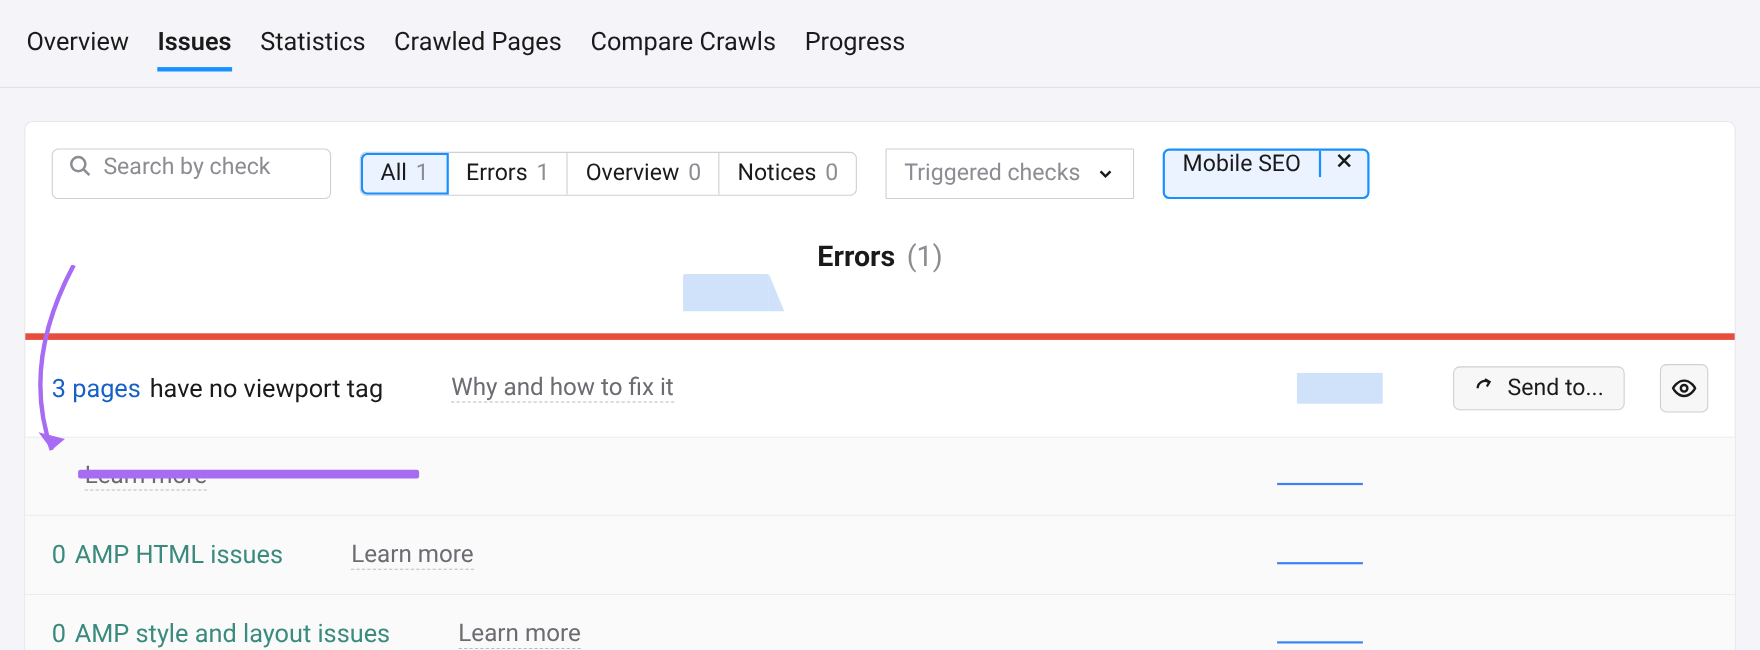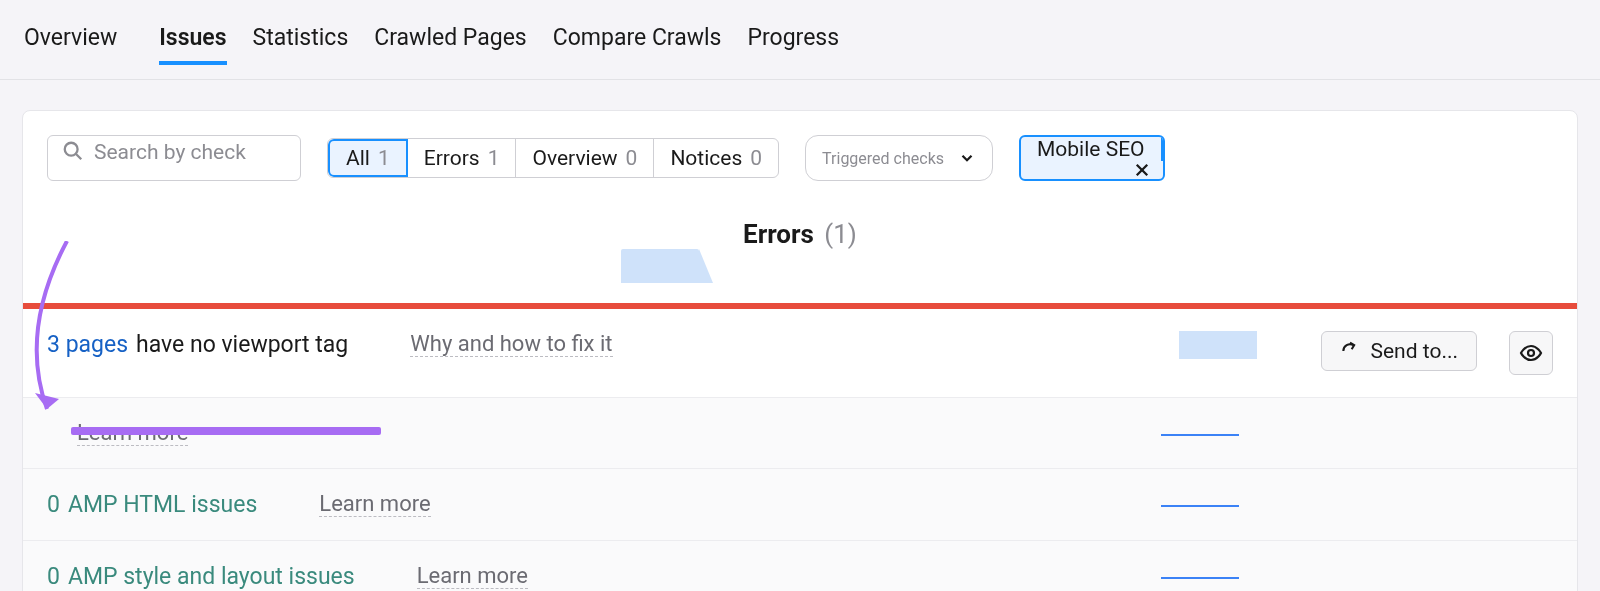--- a/index.html
+++ b/index.html
@@ -17,21 +17,20 @@
   }
   .tab {
     color: #1a1a1a;
     font-size: 23px;
     cursor: pointer;
     padding-bottom: 10px;
   }
   .tab.active {
     font-weight: 600;
     border-bottom: 4px solid #1890ff;
-    margin-left: 16px;
   }
   .panel {
     margin: 30px 22px 0 22px;
     background: #fff;
     border: 1px solid #e6e6ea;
     border-radius: 8px;
     padding-top: 24px;
     position: relative;
   }
   .filter-row {
@@ -72,37 +71,36 @@
   .filter-seg .seg.active {
     background: #eaf3ff;
     border: 2px solid #1890ff;
     border-radius: 6px 0 0 6px;
   }
   .filter-seg .seg .cnt { color:#8c8c92; margin-left: 8px; }
   .dropdown {
     display: flex;
     align-items: center;
     border: 1px solid #cfcfd4;
-    border-radius: 13px;
+    border-radius: 1px;
     padding: 0 16px;
     height: 46px;
     color:#8c8c92;
-    font-size: 16px;
+    font-size: 21px;
     gap: 14px;
     cursor: pointer;
   }
   .chip {
     display: inline-flex;
-    align-items: flex-end;
+    align-items: flex-start;
     border: 2px solid #1890ff;
     border-radius: 6px;
     overflow: hidden;
     height: 46px;
     background: #eaf3ff;
-    flex-direction: column;
   }
   .chip-label {
     display:flex; align-items:center;
     padding: 0 16px;
     font-size: 21px;
     border-right: 2px solid #1890ff;
   }
   .chip-close {
     display:flex; align-items:center; justify-content:center;
     width: 42px;
@@ -129,21 +127,21 @@
   }
   .spark-tab::after {
     content:"";
     position:absolute; right:-14px; top:0;
     border-bottom: 34px solid #cfe2fa;
     border-right: 14px solid transparent;
   }
   .red-bar { height: 6px; background: #e74c3c; width:100%; }
   .issue-row {
     display:flex;
-    align-items:flex-start;
+    align-items:center;
     padding: 22px 24px;
     border-bottom: 1px solid #ececef;
     gap: 32px;
   }
   .issue-row.muted { background:#fafafb; color:#3a8a7d; }
   .issue-text { font-size: 23px; display:inline-flex; align-items: baseline; gap: 8px; flex-wrap: wrap;}
   .link-count { color:#1661c5; }
   .muted .link-count { color:#3a8a7d; }
   .why-link, .learn-link {
     color:#6b6b72;

